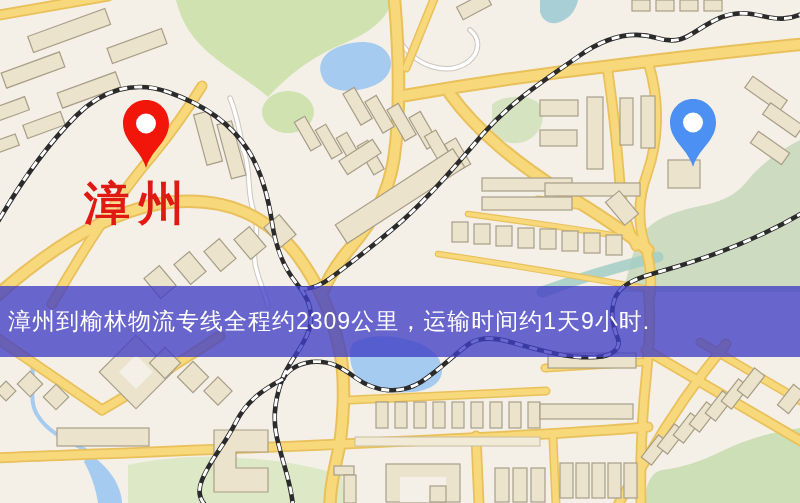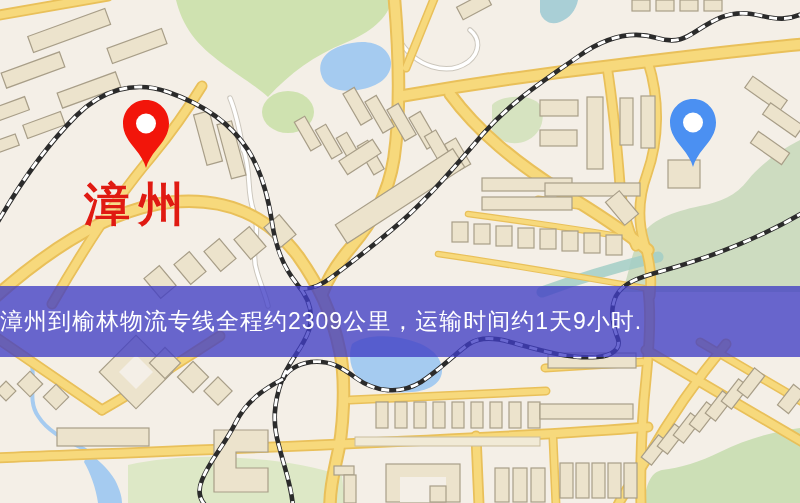--- a/index.html
+++ b/index.html
@@ -21,21 +21,21 @@
 
   
   .rb{fill:none;stroke:#2b2b2b;stroke-width:4.6;stroke-linecap:round;}
   .rw{fill:none;stroke:#ffffff;stroke-width:2.9;stroke-dasharray:8 7;}
 
   
   .b{fill:#ece3cc;stroke:#a89e88;stroke-width:1.2;}
   .bgfill{fill:#f4efe7;stroke:none;}
 
   .banner{position:absolute;left:0;top:286px;width:800px;height:71px;
-          display:flex;align-items:center;box-sizing:border-box;padding-left:0;
+          display:flex;align-items:center;box-sizing:border-box;padding-left:8px;
           color:#fff;font-size:23px;letter-spacing:1px;white-space:nowrap;}
   .city-label{position:absolute;font-weight:bold;line-height:1;letter-spacing:8px;
               text-shadow:0 0 2px rgba(255,255,255,.45);}
   .label-origin{left:84px;top:181px;font-size:46px;}
   .label-dest{left:642px;top:181px;font-size:44px;}
   .pin{position:absolute;width:56px;height:74px;}
   .pin svg{display:block;}
   .pin-origin{left:118px;top:97px;}
   .pin-dest{left:665px;top:96px;}
 </style>
@@ -300,19 +300,19 @@
     </svg>
   </div>
 
   <div class="pin pin-dest">
     <svg width="56" height="74" viewBox="0 0 56 74">
       <path fill="#4b90f2" d="M28 3 C15 3 5 13.5 5 26.5 C5 36.5 10.5 44 17.5 52.5 C22.5 58.6 26.3 64.8 28 71 C29.7 64.8 33.5 58.6 38.5 52.5 C45.5 44 51 36.5 51 26.5 C51 13.5 41 3 28 3 Z"></path>
       <circle cx="28" cy="26.5" r="10" fill="#ffffff"></circle>
     </svg>
   </div>
 
-  <div class="city-label label-origin" style="color: rgb(224, 26, 18);">漳州</div>
+  <div class="city-label label-origin" style="color: rgb(224, 26, 18); font-family: Liberation Serif, serif;">漳州</div>
 
   <div class="banner" style="background: rgba(64, 62, 196, 0.78);">
     <span>漳州到榆林物流专线全程约2309公里，运输时间约1天9小时.</span>
   </div>
 
 </div>
 
 </body></html>

